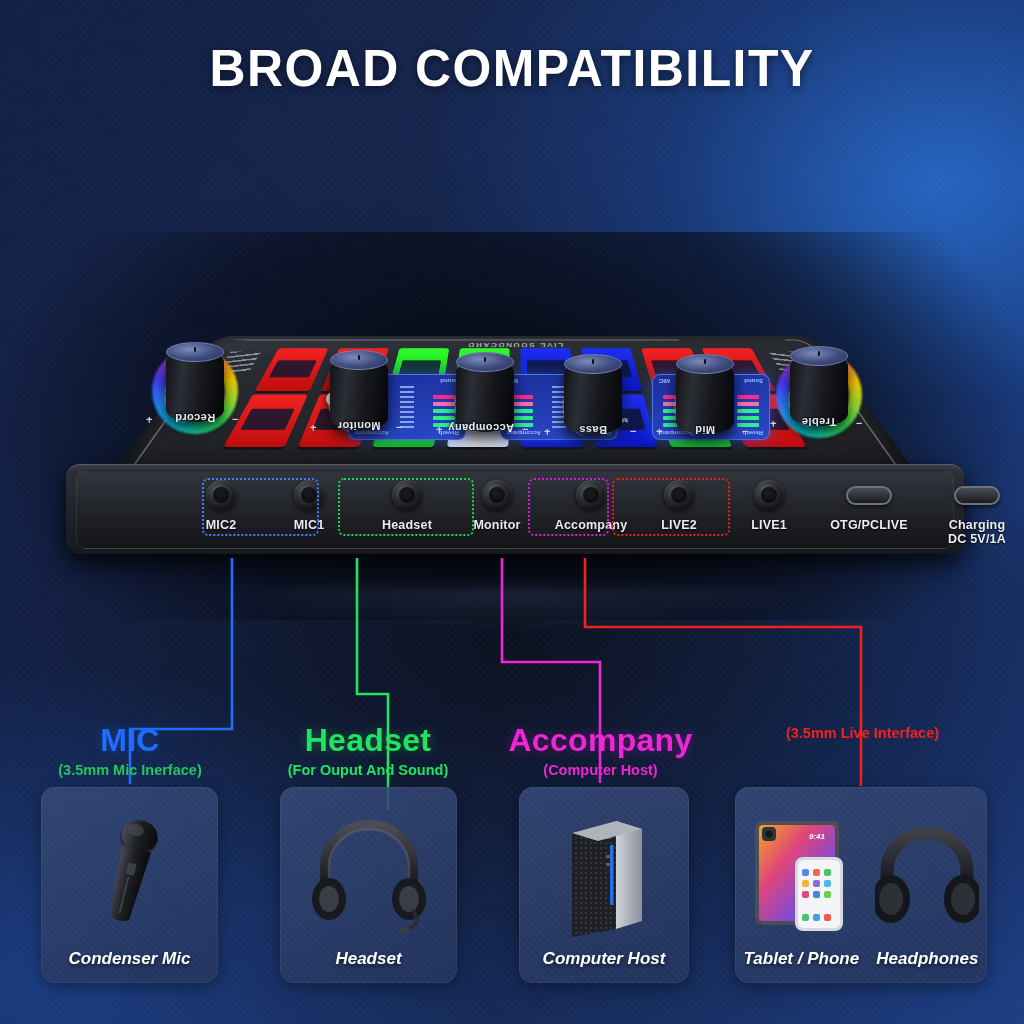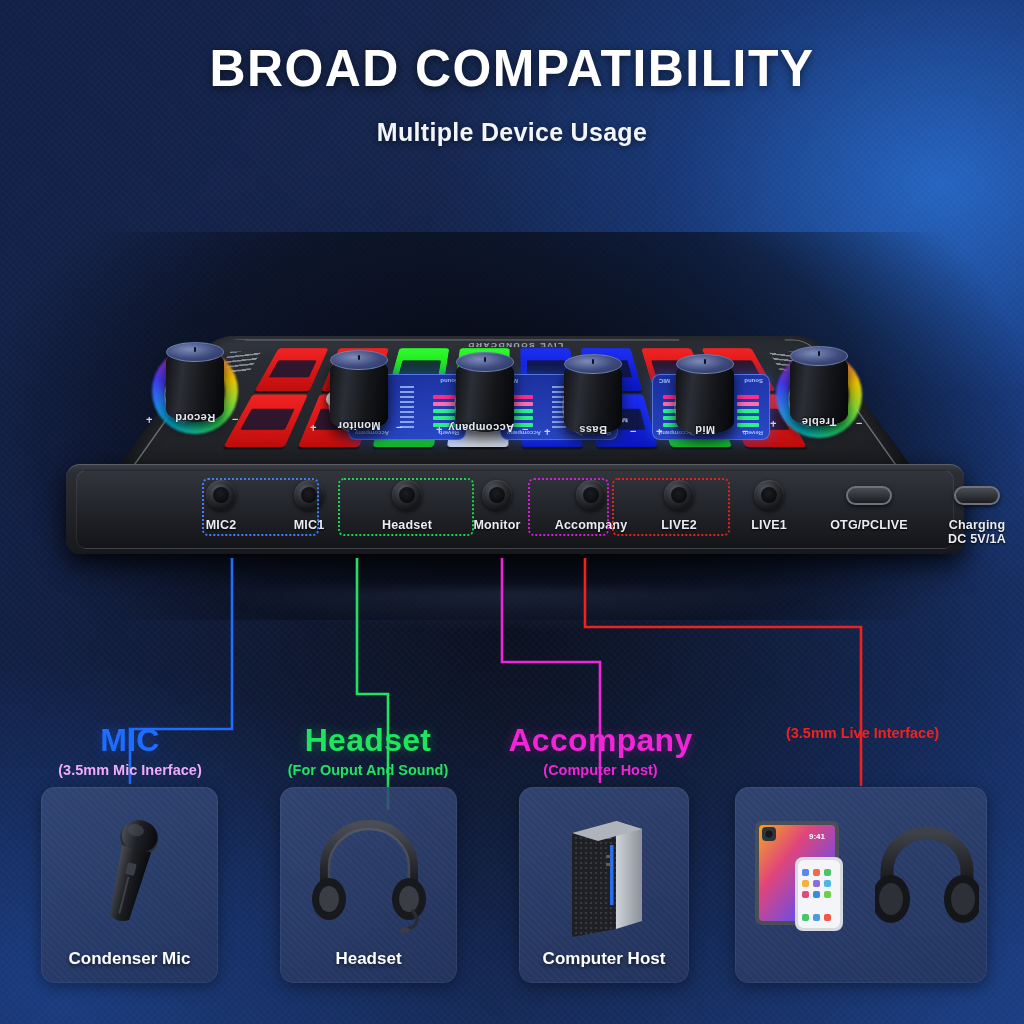--- a/index.html
+++ b/index.html
@@ -176,38 +176,38 @@
   .cat{ position:absolute; text-align:center; }
   .cat .big{ font-size:32px; font-weight:700; letter-spacing:.3px; }
   .cat .sub{ font-size:14.5px; font-weight:700; margin-top:3px; }
 
   
   .card{
     position:absolute; border-radius:14px;
     background:linear-gradient(160deg, rgba(52,72,118,.88), rgba(36,52,92,.84));
     box-shadow:0 4px 16px rgba(0,0,0,.38), 0 0 0 1px rgba(140,170,220,.10) inset;
     overflow:hidden;
+    font-style:italic;
   }
   .card .tex{ position:absolute; inset:0;
      background-image:repeating-linear-gradient(45deg, rgba(255,255,255,.025) 0 2px, transparent 2px 5px);}
   .card .cap{ position:absolute; left:0; right:0; bottom:14px; text-align:center;
      color:#fff; font-size:17px; font-weight:700; text-shadow:0 2px 4px rgba(0,0,0,.6);}
   .card.wide .cap{ display:flex; justify-content:space-around; }
   .art{ position:absolute; }
 </style>
 </head>
 <body>
 
 <div id="bg"></div>
 <div id="bgtex"></div>
 <div id="darkband"></div>
 
 <div id="header">
   <div id="title">BROAD COMPATIBILITY</div>
-  <div id="subtitle">Multiple Device Usage</div>
 </div>
 
 <div id="device">
 
   <div id="topface">
     <div class="bevel"></div>
     <div id="brand">LIVE SOUNDCARD</div>
     <div class="grill l"></div>
     <div class="grill r"></div>
 
@@ -457,21 +457,21 @@
 <svg id="wires" viewBox="0 0 1024 1024">
   <polyline points="232,558 232,729 130,729 130,784" fill="none" stroke="#1f6dff" stroke-width="2.6"></polyline>
   <polyline points="357,558 357,694 388,694 388,810" fill="none" stroke="#20e35f" stroke-width="2.6"></polyline>
   <polyline points="502,558 502,662 600,662 600,783" fill="none" stroke="#ef25d6" stroke-width="2.6"></polyline>
   <polyline points="585,558 585,627 861,627 861,786" fill="none" stroke="#f2211e" stroke-width="2.6"></polyline>
 </svg>
 
 <div id="cats">
     <div class="cat" style="left: 30px; top: 722px; width: 200px;">
       <div class="big" style="color:#1f6dff;text-shadow:0 0 12px #1f6dff55">MIC</div>
-      <div class="sub" style="color:#f0abfc">(3.5mm Mic Inerface)</div>
+      <div class="sub" style="color:#22c55e">(3.5mm Mic Inerface)</div>
     </div>
     <div class="cat" style="left: 268px; top: 722px; width: 200px;">
       <div class="big" style="color:#20e35f;text-shadow:0 0 12px #20e35f55">Headset</div>
       <div class="sub" style="color:#20e35f">(For Ouput And Sound)</div>
     </div>
     <div class="cat" style="left: 498px; top: 722px; width: 205px;">
       <div class="big" style="color:#ef25d6;text-shadow:0 0 12px #ef25d655">Accompany</div>
       <div class="sub" style="color:#ef25d6">(Computer Host)</div>
     </div>
     <div class="cat" style="left: 760px; top: 722px; width: 205px;">
@@ -583,14 +583,18 @@
         <stop offset="0" stop-color="#3e4149"></stop>
             <stop offset="100%" stop-color="#0e0f12"></stop>
           </linearGradient>
         </defs>
       <path d="M12 68 V46 a40 38 0 0 1 80 0 V68" fill="none" stroke="url(#hp)" stroke-width="13" stroke-linecap="round"></path>
       <ellipse cx="16" cy="74" rx="19" ry="24" fill="#14161a"></ellipse>
       <ellipse cx="16" cy="74" rx="12" ry="16" fill="#2d3037"></ellipse>
       <ellipse cx="88" cy="74" rx="19" ry="24" fill="#14161a"></ellipse>
       <ellipse cx="88" cy="74" rx="12" ry="16" fill="#2d3037"></ellipse>
     </svg>
+      <div class="cap">
+        <span>Tablet / Phone</span>
+        <span>Headphones</span>
+      </div>
     </div>
   </div>
 
 </body></html>

